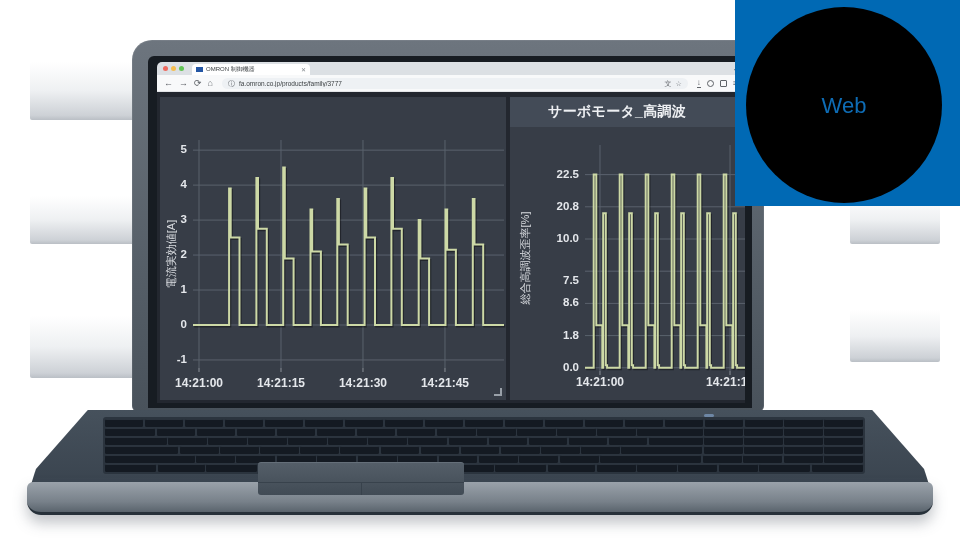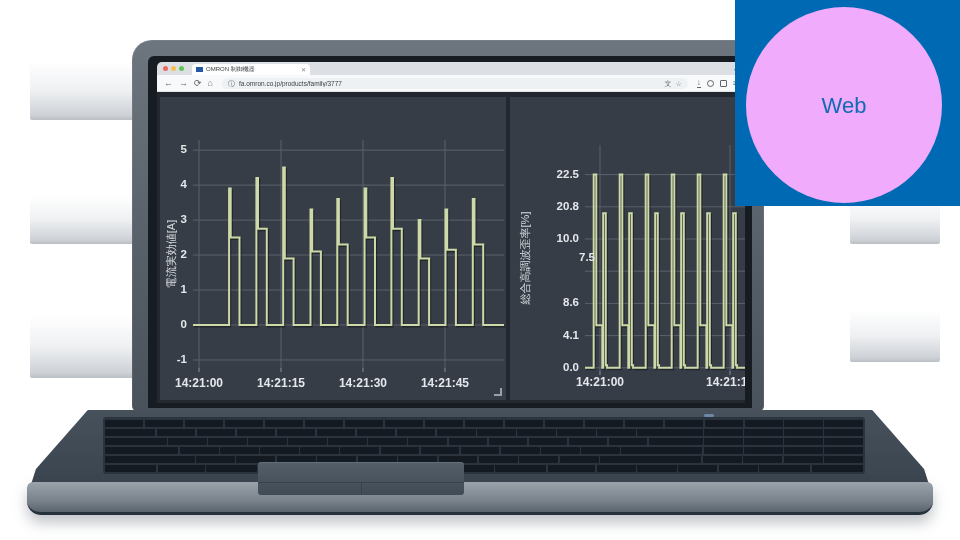--- a/index.html
+++ b/index.html
@@ -69,21 +69,21 @@
   .panel-right .panel-header{justify-content:flex-start;padding-left:38px;}
   .ytick{position:absolute;font-size:11.5px;font-weight:bold;color:#e4e7eb;text-align:right;}
   .xtick{position:absolute;font-size:12px;font-weight:bold;color:#e4e7eb;text-align:center;width:68px;}
   .ylab{position:absolute;width:120px;height:14px;display:flex;align-items:center;justify-content:center;
         font-size:11px;color:#d9dce0;transform:rotate(-90deg);white-space:nowrap;}
   .rsz{position:absolute;right:4px;bottom:4px;width:6px;height:6px;
        border-right:2px solid #99a0a8;border-bottom:2px solid #99a0a8;}
 
   
   .badge{position:absolute;left:735px;top:0;width:225px;height:206px;background:#0069b4;z-index:5;}
-  .badge-circle{position:absolute;left:11px;top:7px;width:196px;height:196px;background:#f0abfc;border-radius:50%;
+  .badge-circle{position:absolute;left:11px;top:7px;width:196px;height:196px;background:#000000;border-radius:50%;
         display:flex;flex-direction:row;align-items:center;justify-content:center;}
   .badge-line{color:#0e6cb5;font-size:22px;font-weight:500;line-height:1.5;}
 </style>
 </head>
 <body>
 
 <div class="stage">
 
   <div class="band" style="left:30px;top:62px;width:112px;height:58px"></div>
   <div class="band" style="left:30px;top:196px;width:112px;height:48px"></div>
@@ -156,39 +156,40 @@
                 <div class="ytick" style="left: 0px; width: 27px; top: 116.08px;">3</div>
                 <div class="ytick" style="left: 0px; width: 27px; top: 81.1104px;">4</div>
                 <div class="ytick" style="left: 0px; width: 27px; top: 46.1411px;">5</div>
                 <div class="xtick" style="left: 5.0123px; top: 279px;">14:21:00</div>
                 <div class="xtick" style="left: 86.9982px; top: 279px;">14:21:15</div>
                 <div class="xtick" style="left: 168.984px; top: 279px;">14:21:30</div>
                 <div class="xtick" style="left: 250.97px; top: 279px;">14:21:45</div>
                 <div class="ylab" style="left: -49px; top: 150px;">電流実効値[A]</div>
               </div>
             <div class="panel panel-right">
+              <div class="panel-header">サーボモータ_高調波</div>
             <svg width="267" height="232" style="position: absolute; left: 75px; top: 48px; overflow: visible;">
                   <line x1="0" x2="267" y1="222.7806267806268" y2="222.7806267806268" stroke="#5a626d" stroke-width="1"></line>
                   <line x1="0" x2="267" y1="190.58689458689457" y2="190.58689458689457" stroke="#5a626d" stroke-width="1"></line>
                   <line x1="0" x2="267" y1="158.3931623931624" y2="158.3931623931624" stroke="#5a626d" stroke-width="1"></line>
                   <line x1="0" x2="267" y1="126.19943019943021" y2="126.19943019943021" stroke="#5a626d" stroke-width="1"></line>
                   <line x1="0" x2="267" y1="94.00569800569801" y2="94.00569800569801" stroke="#5a626d" stroke-width="1"></line>
                   <line x1="0" x2="267" y1="61.81196581196582" y2="61.81196581196582" stroke="#5a626d" stroke-width="1"></line>
                   <line x1="0" x2="267" y1="29.61823361823363" y2="29.61823361823363" stroke="#5a626d" stroke-width="1"></line>
                   <line x1="14.99707792207792" x2="14.99707792207792" y1="0" y2="226" stroke="#5a626d" stroke-width="1"></line>
                   <line x1="14.99707792207792" x2="14.99707792207792" y1="226" y2="230" stroke="#8a9098" stroke-width="1"></line>
                   <line x1="145.02954545454546" x2="145.02954545454546" y1="0" y2="226" stroke="#5a626d" stroke-width="1"></line>
                   <line x1="145.02954545454546" x2="145.02954545454546" y1="226" y2="230" stroke="#8a9098" stroke-width="1"></line>
                   <polyline points="0.0,222.8 8.7,222.8 8.7,29.6 11.3,29.6 11.3,180.3 17.3,180.3 17.3,222.8 18.2,222.8 18.2,68.3 20.8,68.3 20.8,220.2 22.1,220.2 22.1,222.8 34.7,222.8 34.7,29.6 37.3,29.6 37.3,180.3 43.3,180.3 43.3,222.8 44.2,222.8 44.2,68.3 46.8,68.3 46.8,220.2 48.1,220.2 48.1,222.8 60.7,222.8 60.7,29.6 63.3,29.6 63.3,180.3 69.4,180.3 69.4,222.8 70.2,222.8 70.2,68.3 72.8,68.3 72.8,220.2 74.1,220.2 74.1,222.8 86.7,222.8 86.7,29.6 89.3,29.6 89.3,180.3 95.4,180.3 95.4,222.8 96.2,222.8 96.2,68.3 98.8,68.3 98.8,220.2 100.1,220.2 100.1,222.8 112.7,222.8 112.7,29.6 115.3,29.6 115.3,180.3 121.4,180.3 121.4,222.8 122.2,222.8 122.2,68.3 124.8,68.3 124.8,220.2 126.1,220.2 126.1,222.8 138.7,222.8 138.7,29.6 141.3,29.6 141.3,180.3 147.4,180.3 147.4,222.8 148.2,222.8 148.2,68.3 150.8,68.3 150.8,220.2 152.1,220.2 152.1,222.8 267.0,222.8" fill="none" stroke="rgba(0,0,0,0.38)" stroke-width="2" transform="translate(1.2,1.4)"></polyline>
                   <polyline points="0.0,222.8 8.7,222.8 8.7,29.6 11.3,29.6 11.3,180.3 17.3,180.3 17.3,222.8 18.2,222.8 18.2,68.3 20.8,68.3 20.8,220.2 22.1,220.2 22.1,222.8 34.7,222.8 34.7,29.6 37.3,29.6 37.3,180.3 43.3,180.3 43.3,222.8 44.2,222.8 44.2,68.3 46.8,68.3 46.8,220.2 48.1,220.2 48.1,222.8 60.7,222.8 60.7,29.6 63.3,29.6 63.3,180.3 69.4,180.3 69.4,222.8 70.2,222.8 70.2,68.3 72.8,68.3 72.8,220.2 74.1,220.2 74.1,222.8 86.7,222.8 86.7,29.6 89.3,29.6 89.3,180.3 95.4,180.3 95.4,222.8 96.2,222.8 96.2,68.3 98.8,68.3 98.8,220.2 100.1,220.2 100.1,222.8 112.7,222.8 112.7,29.6 115.3,29.6 115.3,180.3 121.4,180.3 121.4,222.8 122.2,222.8 122.2,68.3 124.8,68.3 124.8,220.2 126.1,220.2 126.1,222.8 138.7,222.8 138.7,29.6 141.3,29.6 141.3,180.3 147.4,180.3 147.4,222.8 148.2,222.8 148.2,68.3 150.8,68.3 150.8,220.2 152.1,220.2 152.1,222.8 267.0,222.8" fill="none" stroke="#cdd9a6" stroke-width="2" transform="translate(0,0)"></polyline>
                 </svg>
                 <div class="ytick" style="left: 0px; width: 69px; top: 263.781px;">0.0</div>
-                <div class="ytick" style="left: 0px; width: 69px; top: 231.587px;">4.1</div>
+                <div class="ytick" style="left: 0px; width: 69px; top: 231.587px;">1.8</div>
                 <div class="ytick" style="left: 0px; width: 69px; top: 199.393px;">8.6</div>
-                <div class="ytick" style="left: 0px; width: 69px; top: 154px; padding-left: 16px;">7.5</div>
+                <div class="ytick" style="left: 0px; width: 69px; top: 177px;">7.5</div>
                 <div class="ytick" style="left: 0px; width: 69px; top: 135.006px;">10.0</div>
                 <div class="ytick" style="left: 0px; width: 69px; top: 102.812px;">20.8</div>
                 <div class="ytick" style="left: 0px; width: 69px; top: 70.6182px;">22.5</div>
                 <div class="xtick" style="left: 55.9971px; top: 278px;">14:21:00</div>
                 <div class="xtick" style="left: 186.03px; top: 278px;">14:21:15</div>
                 <div class="ylab" style="left: -45px; top: 154px;">総合高調波歪率[%]</div>
               </div>
           </div>
         </div>
 

